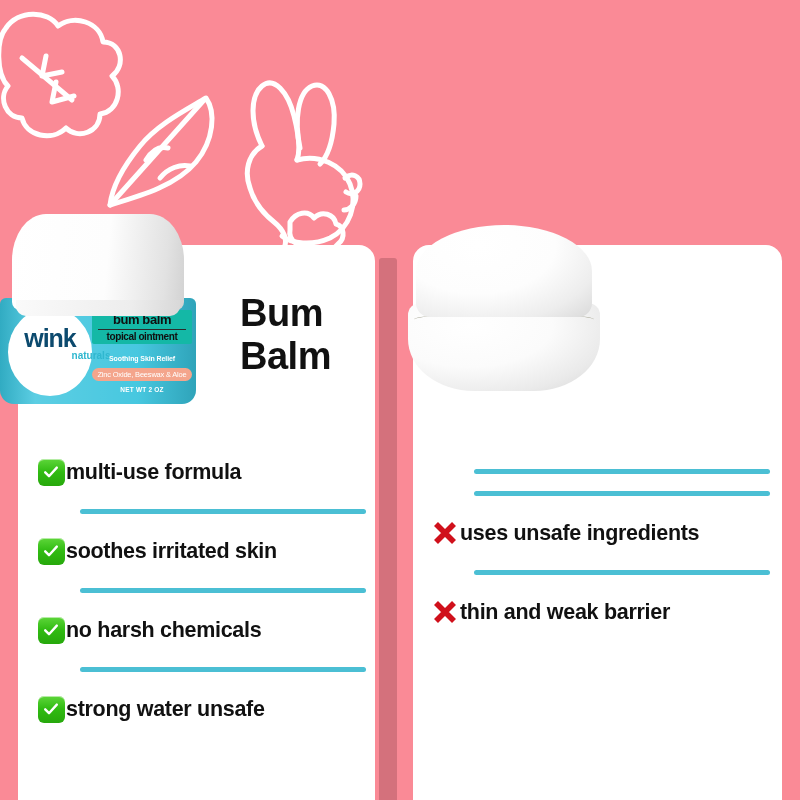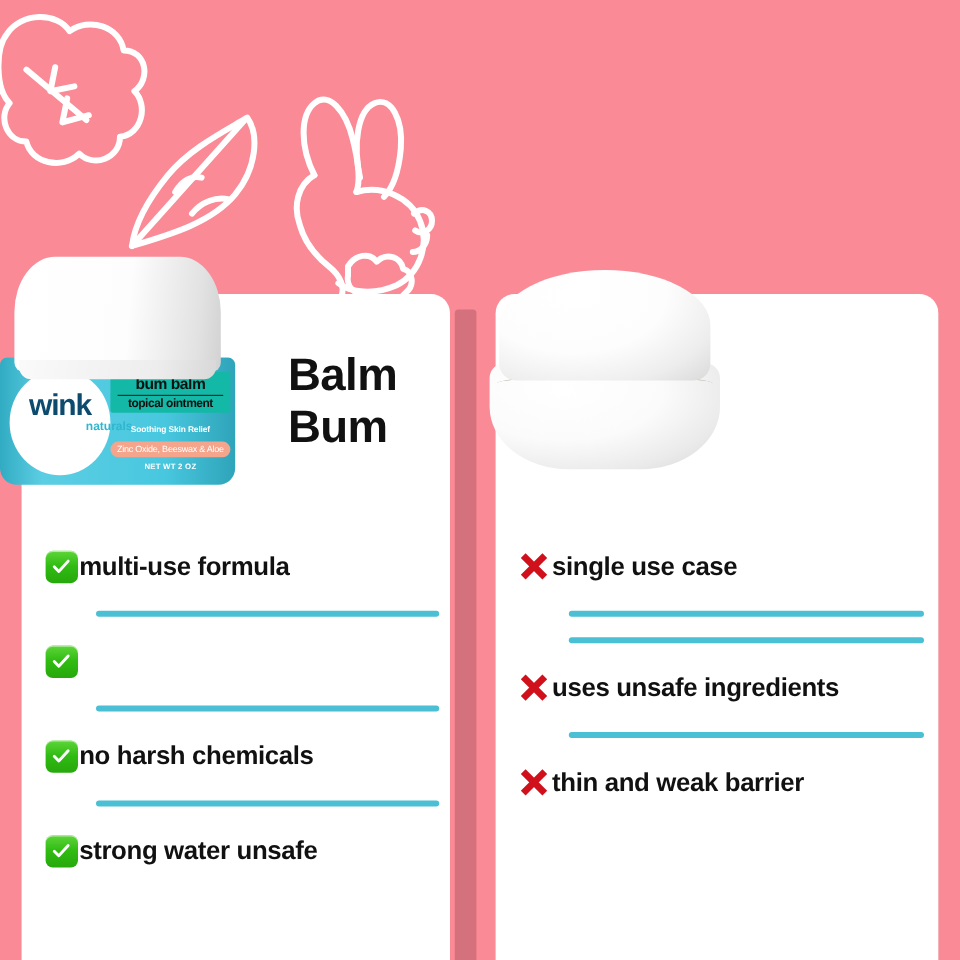--- a/index.html
+++ b/index.html
@@ -348,22 +348,22 @@
     <div class="jar-lid"></div>
   </div>
 
   <div class="product-area" id="generic-jar">
     <div class="g-rim"></div>
     <div class="g-seam"></div>
     <div class="g-lid"></div>
   </div>
 
   <div class="product-title" id="title-left">
+    <div>Bum</div>
     <div>Balm</div>
-    <div>Bum</div>
   </div>
 
   <div class="feature-list" id="list-left">
 
     <div class="feature-row">
       <span class="mark">
         <span class="check-badge">
           <svg width="18" height="18" viewBox="0 0 18 18">
               <path d="M3.2 9.3 L7 13.2 L14.8 4.6" stroke="#ffffff" stroke-width="2.4" fill="none" stroke-linecap="round" stroke-linejoin="round"></path>
             </svg>
@@ -374,20 +374,21 @@
     <div class="row-divider"></div>
 
     <div class="feature-row">
       <span class="mark">
         <span class="check-badge">
           <svg width="18" height="18" viewBox="0 0 18 18">
               <path d="M3.2 9.3 L7 13.2 L14.8 4.6" stroke="#ffffff" stroke-width="2.4" fill="none" stroke-linecap="round" stroke-linejoin="round"></path>
             </svg>
         </span>
       </span>
+      <span class="feature-text">soothes irritated skin</span>
     </div>
     <div class="row-divider"></div>
 
     <div class="feature-row">
       <span class="mark">
         <span class="check-badge">
           <svg width="18" height="18" viewBox="0 0 18 18">
               <path d="M3.2 9.3 L7 13.2 L14.8 4.6" stroke="#ffffff" stroke-width="2.4" fill="none" stroke-linecap="round" stroke-linejoin="round"></path>
             </svg>
         </span>
@@ -403,45 +404,37 @@
               <path d="M3.2 9.3 L7 13.2 L14.8 4.6" stroke="#ffffff" stroke-width="2.4" fill="none" stroke-linecap="round" stroke-linejoin="round"></path>
             </svg>
         </span>
       </span>
       <span class="feature-text">strong water unsafe</span>
     </div>
   </div>
 
   <div class="feature-list" id="list-right">
 
+    <div class="row-divider"></div>
+
+    <div class="row-divider"></div>
+
     <div class="feature-row">
       <span class="mark">
         <svg class="x-mark" viewBox="0 0 30 30">
             <path d="M6 6 L24 24 M24 6 L6 24" stroke="#d0101b" stroke-width="5.6" stroke-linecap="butt"></path>
           </svg>
       </span>
-      <span class="feature-text">single use case</span>
-    </div>
-    <div class="row-divider"></div>
-
+      <span class="feature-text">uses unsafe ingredients</span>
+    </div>
     <div class="row-divider"></div>
 
     <div class="feature-row">
       <span class="mark">
         <svg class="x-mark" viewBox="0 0 30 30">
             <path d="M6 6 L24 24 M24 6 L6 24" stroke="#d0101b" stroke-width="5.6" stroke-linecap="butt"></path>
           </svg>
       </span>
-      <span class="feature-text">uses unsafe ingredients</span>
-    </div>
-    <div class="row-divider"></div>
-
-    <div class="feature-row">
-      <span class="mark">
-        <svg class="x-mark" viewBox="0 0 30 30">
-            <path d="M6 6 L24 24 M24 6 L6 24" stroke="#d0101b" stroke-width="5.6" stroke-linecap="butt"></path>
-          </svg>
-      </span>
       <span class="feature-text">thin and weak barrier</span>
     </div>
   </div>
 
 </div>
 
 </body></html>

